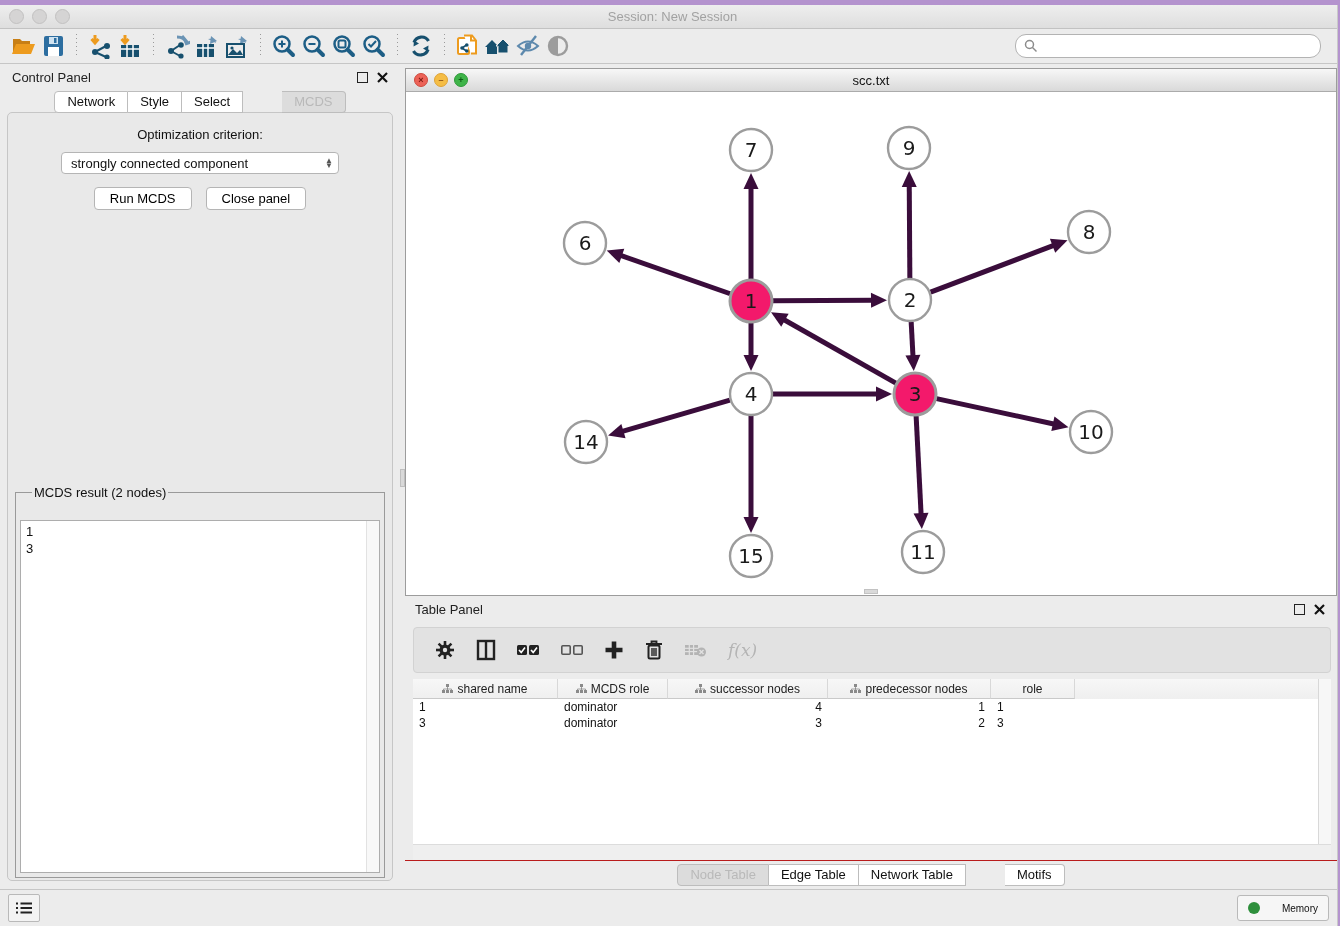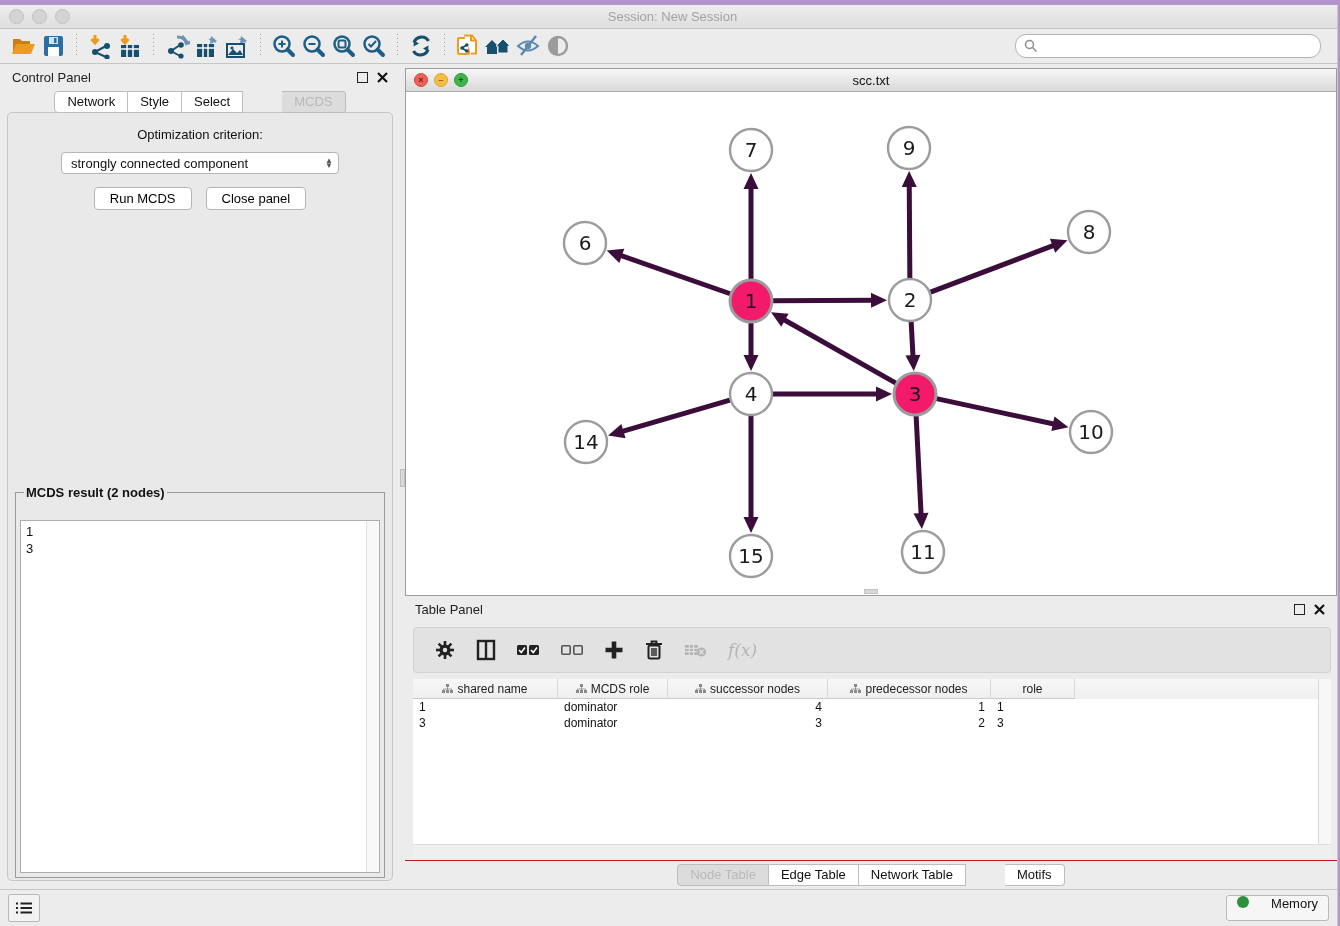--- a/index.html
+++ b/index.html
@@ -40,21 +40,21 @@
            position:relative;padding-top:14px;}
   .opt-label{text-align:center;font-size:13px;margin-bottom:10px;}
   .dropdown{width:278px;height:22px;margin:0 auto;background:#fff;border:1px solid #b5b5b5;border-radius:4px;
             display:flex;align-items:center;padding:0 2px 0 9px;box-sizing:border-box;}
   .dropdown .dd-val{flex:1;font-size:13px;}
   .dd-arrows{display:flex;flex-direction:column;line-height:5px;color:#555;font-size:8px;padding-right:3px;}
   .btnrow{display:flex;justify-content:center;gap:14px;margin-top:13px;}
   .pbtn{background:#fff;border:1px solid #b5b5b5;border-radius:4px;padding:3px 15px;font-size:13px;font-family:"Liberation Sans",sans-serif;}
   fieldset.resultbox{position:absolute;left:7px;right:7px;top:372px;bottom:2px;border:1px solid #9a9a9a;
             margin:0;padding:2px;background:#e9e9e9;}
-  fieldset.resultbox legend{font-size:13px;padding:0 2px;margin-left:6px;font-weight:bold;}
+  fieldset.resultbox legend{font-size:13px;padding:0 2px;margin-left:14px;}
   .result-inner{position:absolute;left:4px;right:4px;top:20px;bottom:4px;background:#fff;border:1px solid #adadad;
             display:flex;}
   .result-text{flex:1;padding:2px 5px;font-size:13px;line-height:17px;white-space:pre;}
   .result-scroll{width:12px;background:#f8f8f8;border-left:1px solid #e2e2e2;}
   
   .vdivider{width:5px;background:#ececec;position:relative;}
   .vdivider .handle{position:absolute;left:0px;top:405px;width:5px;height:18px;background:#d9d9d9;border:1px solid #bfbfbf;box-sizing:border-box;}
   
   .rightcol{flex:1;display:flex;flex-direction:column;min-width:0;}
   .netframe{margin-top:4px;height:526px;border:1px solid #9c9c9c;background:#fff;display:flex;flex-direction:column;position:relative;}
@@ -83,21 +83,21 @@
   .trow{display:flex;height:16px;align-items:center;font-size:12px;}
   .td{box-sizing:border-box;padding:0 6px;overflow:hidden;white-space:nowrap;}
   .tscroll{position:absolute;right:0;top:0;bottom:0;width:12px;background:#f7f7f7;border-left:1px solid #d8d8d8;}
   .hstrip{height:15px;margin:0 6px 0 8px;background:#efefef;border-top:1px solid #dcdcdc;}
   .tp-tabbar{height:28px;display:flex;justify-content:center;align-items:center;background:#ececec;border-top:1px solid #b91c1c;}
   
   .statusbar{height:36px;border-top:1px solid #c6c6c6;background:#ececec;display:flex;align-items:center;padding:0 8px;}
   .list-btn{width:30px;height:26px;background:#f3f3f3;border:1px solid #b9b9b9;border-radius:2px;
             display:flex;align-items:center;justify-content:center;}
   .mem-btn{margin-left:auto;background:#f6f6f6;border:1px solid #b9b9b9;border-radius:3px;height:24px;
-           display:flex;align-items:flex-start;gap:22px;padding:0 10px;font-size:13px;}
+           display:flex;align-items:center;gap:22px;padding:0 10px;font-size:10px;}
   .mem-dot{width:12px;height:12px;border-radius:50%;background:#2e8f3c;}
 </style>
 </head>
 <body>
 
 <div class="app">
 
   <div class="titlebar">
     <div class="tl-group">
       <div class="tl"></div>

